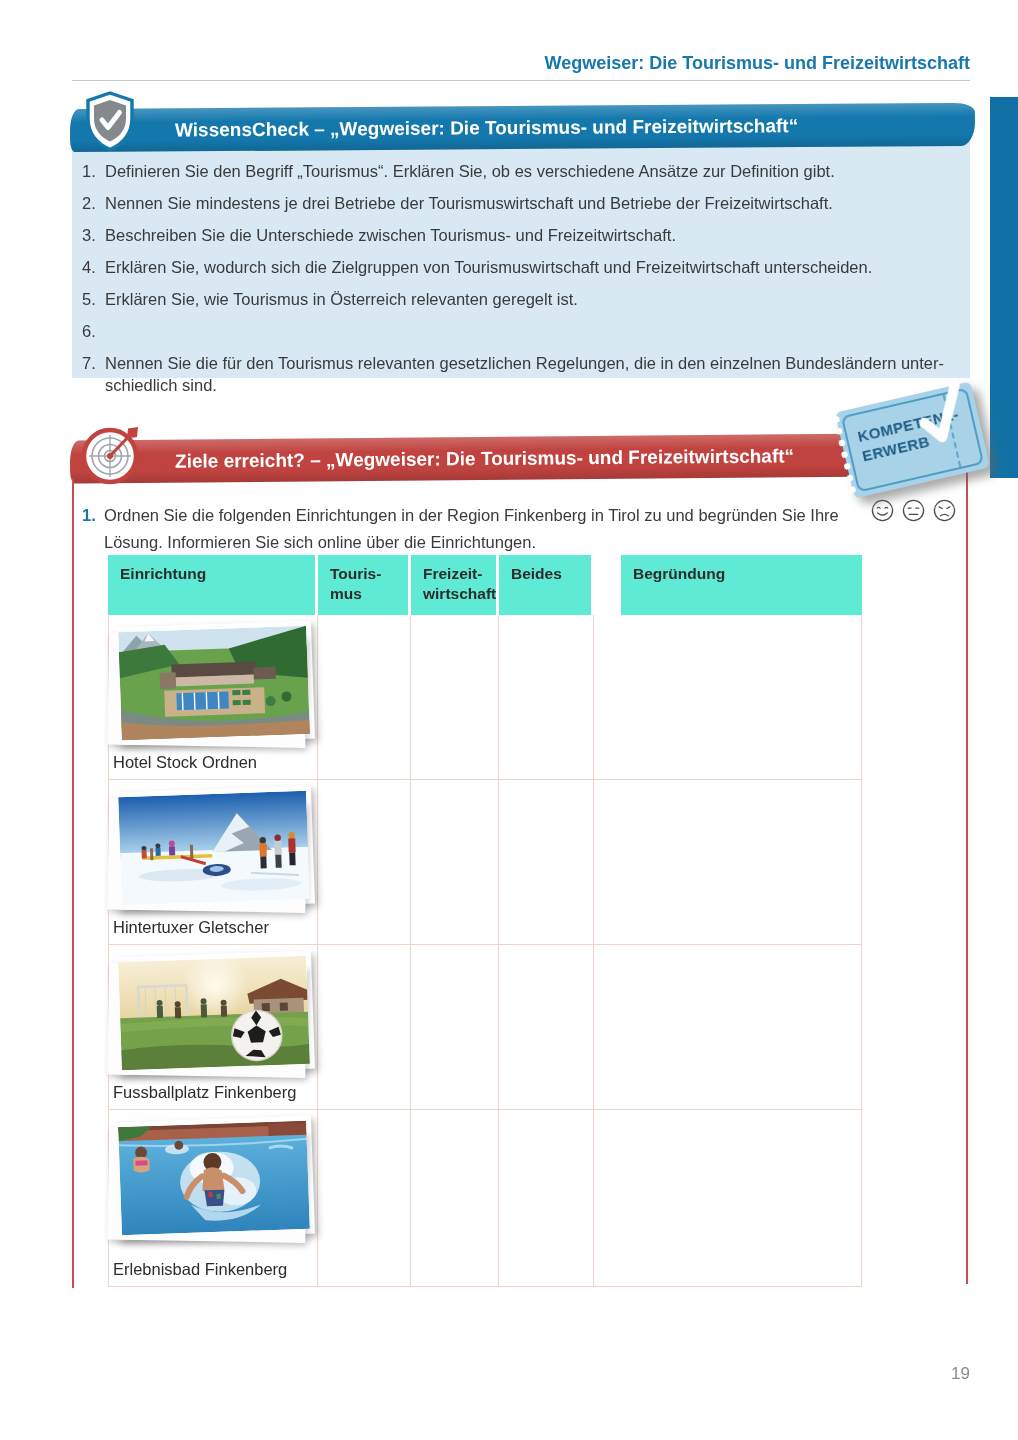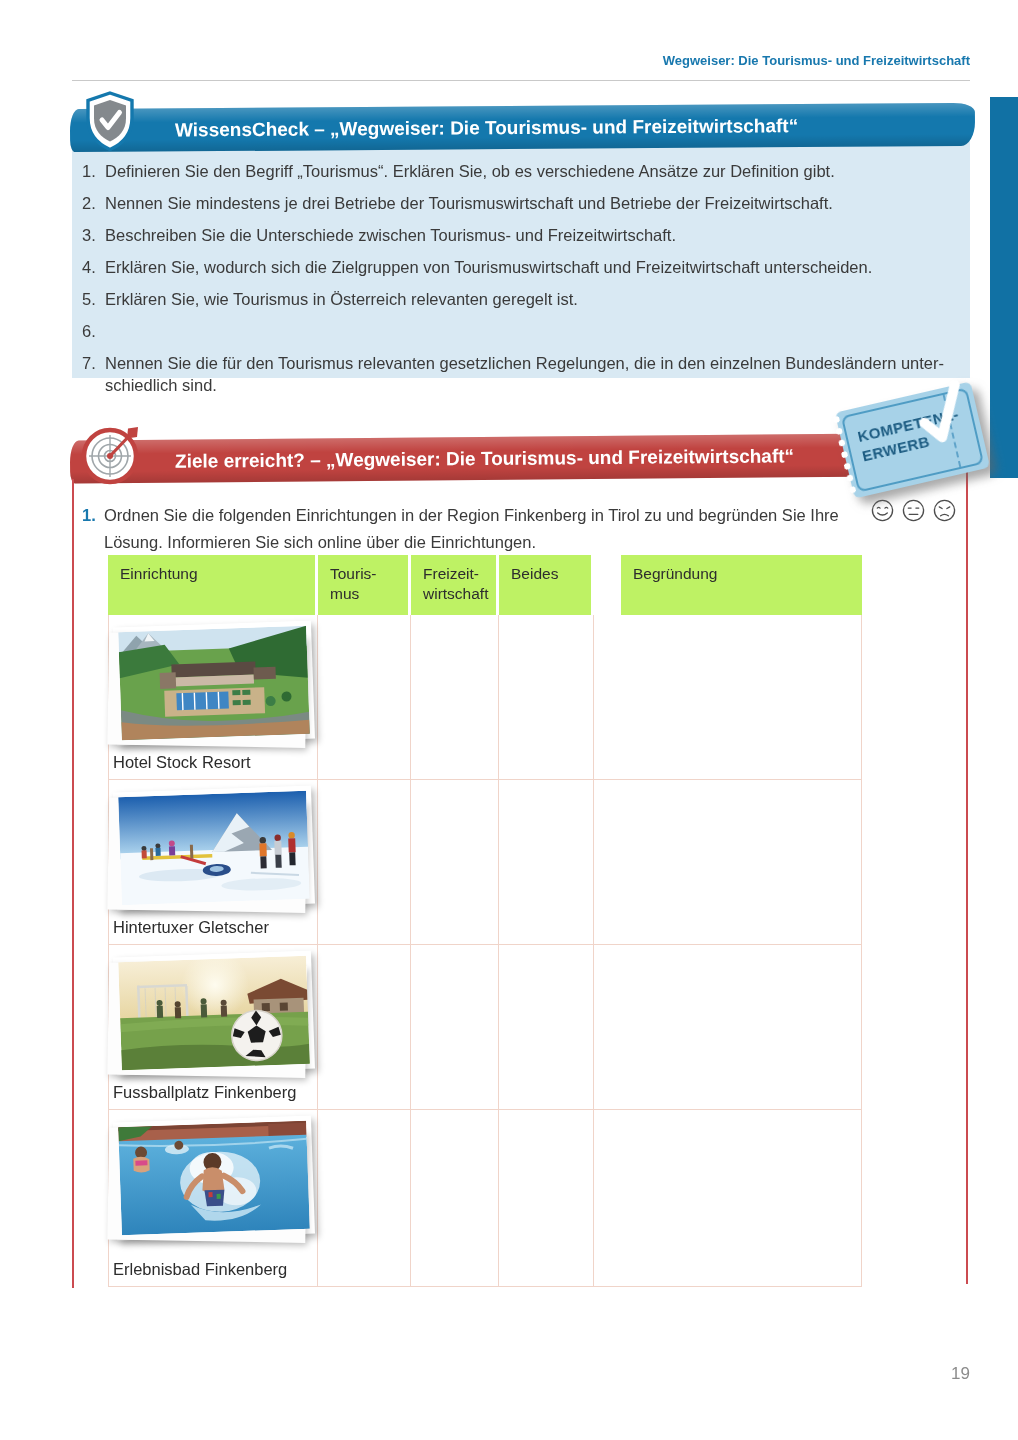--- a/index.html
+++ b/index.html
@@ -5,21 +5,21 @@
   * { margin:0; padding:0; box-sizing:border-box; }
   html,body { background:#ffffff; }
   body {
     width:1018px; height:1440px; position:relative; overflow:hidden;
     font-family:"Liberation Sans", sans-serif; color:#3a3a3a;
   }
 
   
   .running-head {
     position:absolute; top:53px; right:48px;
-    color:#1878ae; font-size:13px; font-weight:bold;
+    color:#1878ae; font-size:18px; font-weight:bold;
   }
   .head-rule { position:absolute; top:80px; left:72px; width:898px; height:1px; background:#c9c9c9; }
   .side-bar { position:absolute; top:97px; left:990px; width:28px; height:381px; background:#1171a4; }
 
   
   .banner {
     position:absolute; height:43px; color:#fff; font-weight:bold; font-size:19px;
     line-height:43px; white-space:nowrap;
   }
   .banner .stroke {
@@ -82,21 +82,21 @@
   .smileys svg { width:23px; height:23px; }
 
   
   .tbl {
     position:absolute; left:108px; top:555px;
     display:grid;
     grid-template-columns:210px 93px 88px 95px 268px;
     grid-template-rows:60px 165px 165px 165px 177px;
   }
   .th {
-    background:#bef264; font-weight:normal; font-size:15.5px; color:#2d2d2d;
+    background:#5eead4; font-weight:bold; font-size:15.5px; color:#2d2d2d;
     padding:9px 4px 0 12px; line-height:20px; border-right:3px solid #fff;
   }
   .th:nth-child(5) { border-right:none;margin-left:27px; }
   .td { border-right:1px solid #f0d4c9; border-bottom:1px solid #f0d4c9; background:#fff; }
   .td.first { border-left:1px solid #f0d4c9; position:relative; }
 
   
   .polaroid {
     position:absolute; left:6px; top:9px; width:198px; height:118px;
     background:#fff; padding:5px; transform:rotate(-2deg);
@@ -258,21 +258,21 @@
         <rect x="112" y="62" width="8" height="5" fill="#3c7d46"></rect>
         <rect x="122" y="62" width="8" height="5" fill="#3c7d46"></rect>
         <rect x="112" y="72" width="8" height="5" fill="#3c7d46"></rect>
         <rect x="122" y="72" width="8" height="5" fill="#3c7d46"></rect>
         <path d="M0 108 L0 78 Q50 92 100 92 Q150 92 188 86 L188 108 Z" fill="#7b8a83"></path>
         <path d="M0 108 L0 90 Q60 100 188 94 L188 108 Z" fill="#b0845c"></path>
         <circle cx="150" cy="74" r="5" fill="#3c7d46"></circle>
         <circle cx="166" cy="70" r="5" fill="#2f6b33"></circle>
       </svg>
     </div>
-    <div class="caption">Hotel Stock Resort</div>
+    <div class="caption">Hotel Stock Ordnen</div>
   </div>
   <div class="td"></div>
   <div class="td"></div>
   <div class="td"></div>
   <div class="td"></div>
 
   <div class="td first">
     <div class="polaroid">
       <svg viewBox="0 0 188 108">
         <defs>

